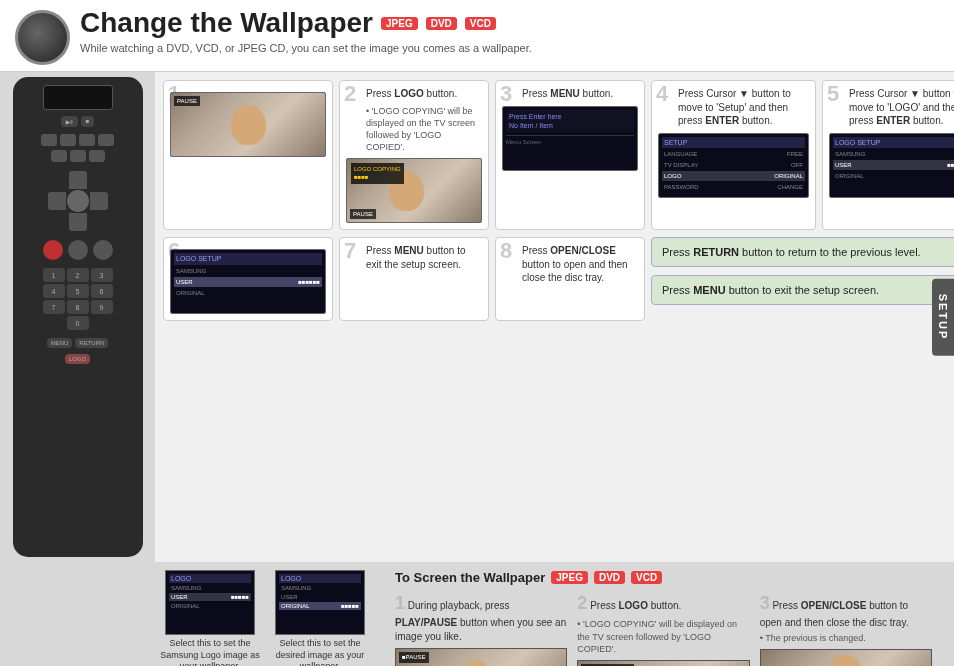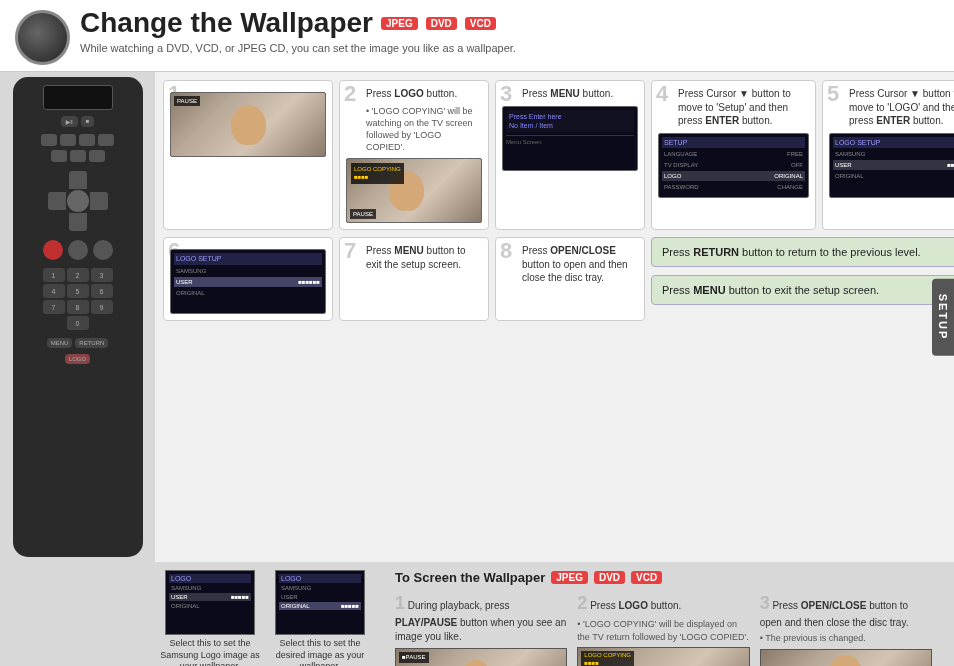--- a/index.html
+++ b/index.html
@@ -471,21 +471,21 @@
 
   <div class="header">
     <div class="header-logo"></div>
     <div class="header-text">
       <div class="header-title">
         <span>Change the Wallpaper</span>
         <span class="badge badge-jpeg">JPEG</span>
         <span class="badge badge-dvd">DVD</span>
         <span class="badge badge-vcd">VCD</span>
       </div>
-      <div class="header-subtitle">While watching a DVD, VCD, or JPEG CD, you can set the image you like as a wallpaper.</div>
+      <div class="header-subtitle">While watching a DVD, VCD, or JPEG CD, you can set the image you comes as a wallpaper.</div>
     </div>
   </div>
 
   <div class="main-content" style="position:relative;">
 
     <div class="sidebar">
       <div class="remote">
         <div class="remote-top">
           <div class="remote-screen"></div>
         </div>
@@ -550,21 +550,21 @@
               <div class="pause-overlay">PAUSE</div>
             </div>
           </div>
         </div>
 
         <div class="step-card">
           <div class="step-number">2</div>
           <div class="step-text">
             Press <b>LOGO</b> button.
           </div>
-          <div class="step-note">'LOGO COPYING' will be watching on the TV screen followed by 'LOGO COPIED'.</div>
+          <div class="step-note">'LOGO COPYING' will be displayed on the TV screen followed by 'LOGO COPIED'.</div>
           <div class="step-image">
             <div class="screen-baby">
               <div class="baby-face" style="margin-right:15px;"></div>
               <div style="position:absolute;top:4px;left:4px;background:rgba(0,0,0,0.75);color:#ffcc00;font-size:6px;padding:2px 3px;line-height:1.4;">LOGO COPYING<br>■■■■</div>
               <div class="pause-overlay" style="top:auto;bottom:3px;">PAUSE</div>
             </div>
           </div>
         </div>
 
         <div class="step-card">
@@ -746,21 +746,21 @@
             <div class="screen-baby">
               <div class="baby-face" style="width:28px;height:32px;margin-right:10px;"></div>
               <div class="pause-overlay">■PAUSE</div>
             </div>
           </div>
         </div>
 
         <div class="change-step">
           <span class="change-step-num">2</span>
           <span> Press <b>LOGO</b> button.</span>
-          <div style="font-size:9px;color:#555;margin:2px 0;">• 'LOGO COPYING' will be displayed on the TV return followed by 'LOGO COPIED'.</div>
+          <div style="font-size:9px;color:#555;margin:2px 0;">• 'LOGO COPYING' will be displayed on the TV screen followed by 'LOGO COPIED'.</div>
           <div class="change-img">
             <div class="screen-baby">
 
               <div class="logo-copy-overlay">LOGO COPYING<br>■■■■</div>
 
             </div>
           </div>
         </div>
 
         <div class="change-step">

